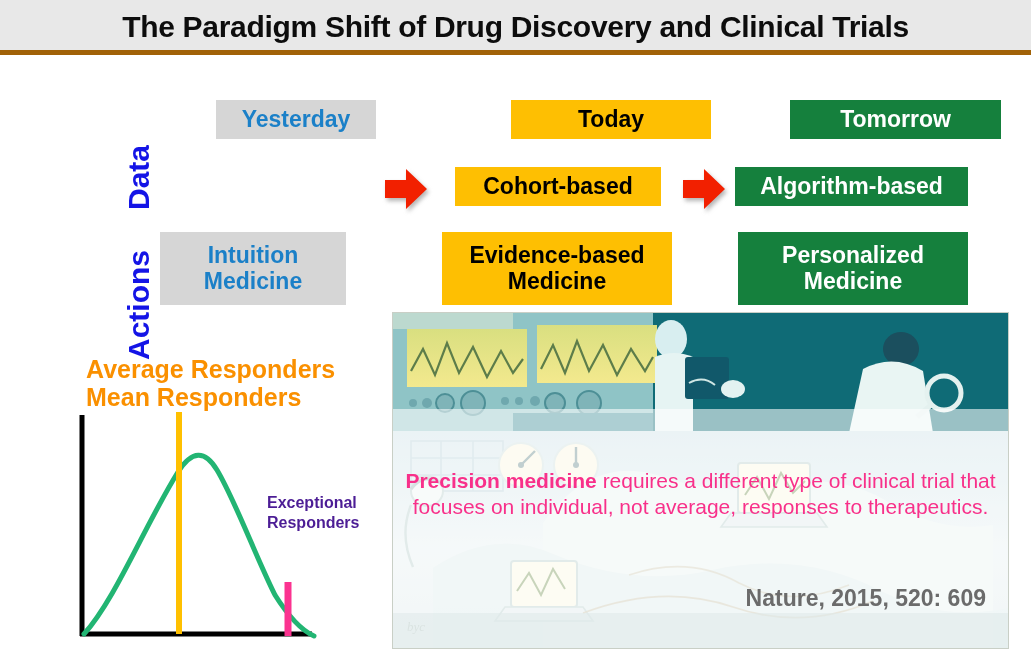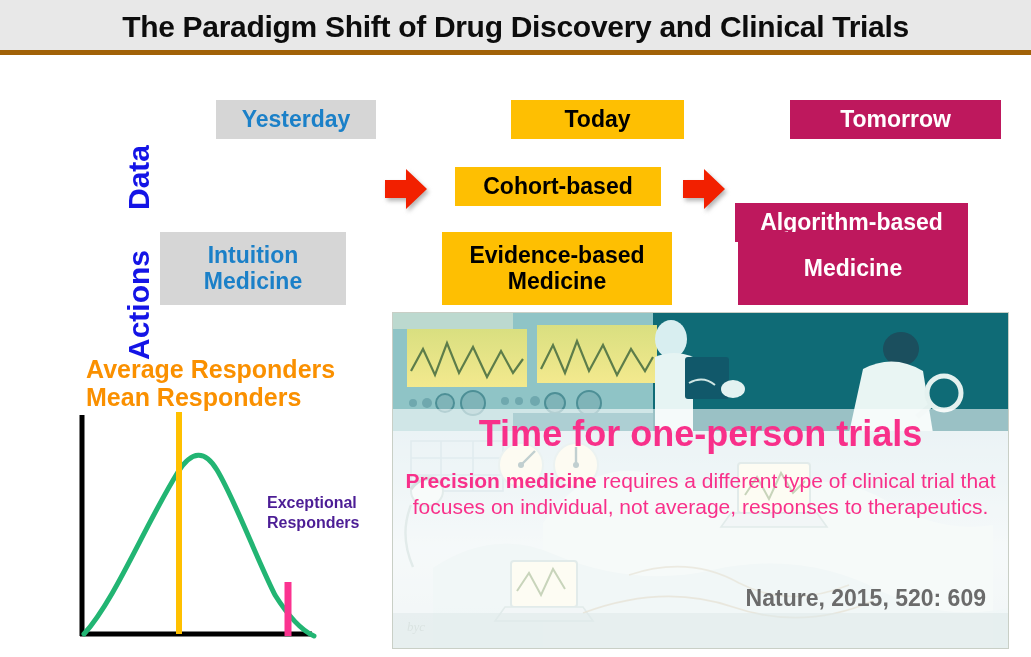--- a/index.html
+++ b/index.html
@@ -48,37 +48,37 @@
     position:absolute;
     display:flex;align-items:center;justify-content:center;
     text-align:center;
     font-weight:bold;
     font-family:"Liberation Sans", sans-serif;
     line-height:1.12;
     box-sizing:border-box;
   }
   .c-gray{ background:#d6d6d6; color:#1b80c8; }
   .c-yellow{ background:#febf02; color:#000000; }
-  .c-pink{ background:#be185d; color:#ffffff; }
+  .c-pink{ background:#15803d; color:#ffffff; }
 
   
   .r1{ top:45px;  height:39px; font-size:23px;margin-left:44px; }
   .r2{ top:112px; height:39px; font-size:23px; }
   .r3{ top:177px; height:73px; font-size:23px; }
 
   .col-gray.r1{ left:172px; width:160px; }
   .col-gray.r2{ left:137px; width:228px; }
   .col-gray.r3{ left:160px; width:186px; }
 
-  .col-yel.r1{ left:467px; width:173px; }
+  .col-yel.r1{ left:467px; width:200px; }
   .col-yel.r2{ left:455px; width:206px; }
   .col-yel.r3{ left:442px; width:230px; }
 
   .col-pink.r1{ left:746px; width:211px; }
-  .col-pink.r2{ left:735px; width:233px;margin-top:36px; }
+  .col-pink.r2{ left:735px; width:233px; }
   .col-pink.r3{ left:738px; width:230px; }
 
   .arrow{
     position:absolute;
     width:46px;height:44px;
     filter:drop-shadow(2px 3px 2px rgba(120,120,120,0.55));
   }
   .arrow svg{display:block;}
   .arrow.a1{ left:383px; top:112px; }
   .arrow.a2{ left:681px; top:112px; }
@@ -163,20 +163,21 @@
       </div>
     </div>
     <div class="cell c-yellow col-yel r3">
       <div>
         <div>Evidence-based</div>
         <div>Medicine</div>
       </div>
     </div>
     <div class="cell c-pink col-pink r3">
       <div>
+        <div>Personalized</div>
         <div>Medicine</div>
       </div>
     </div>
   </div>
 
   <div class="chart">
     <div class="chart-title">
       <div>Average Responders</div>
       <div>Mean Responders</div>
     </div>
@@ -284,21 +285,20 @@
       <path d="M18 176 q14 -18 32 -4" fill="none" stroke="#9fb8b8" stroke-width="3"></path>
       <path d="M18 192 q-12 30 2 62" fill="none" stroke="#b9cfcd" stroke-width="2.4"></path>
 
       <text x="14" y="318" font-family="'Liberation Serif',serif" font-size="13" fill="#9aa89f" font-style="italic">byc</text>
 
       <rect x="0" y="96" width="615" height="239" fill="#ffffff" opacity="0.58"></rect>
       <rect x="0" y="300" width="615" height="35" fill="#dfeaea" opacity="0.55"></rect>
     </svg>
 
     <div class="panel-text">
-      <div class="headline">Time for one-person trials</div>
       <div class="body-text">
         <b>Precision medicine</b><span> requires a different type of clinical trial that focuses on individual, not average, responses to therapeutics.</span>
       </div>
       <div class="citation">Nature, 2015, 520: 609</div>
     </div>
   </div>
 
 </div>
 
 </body></html>

